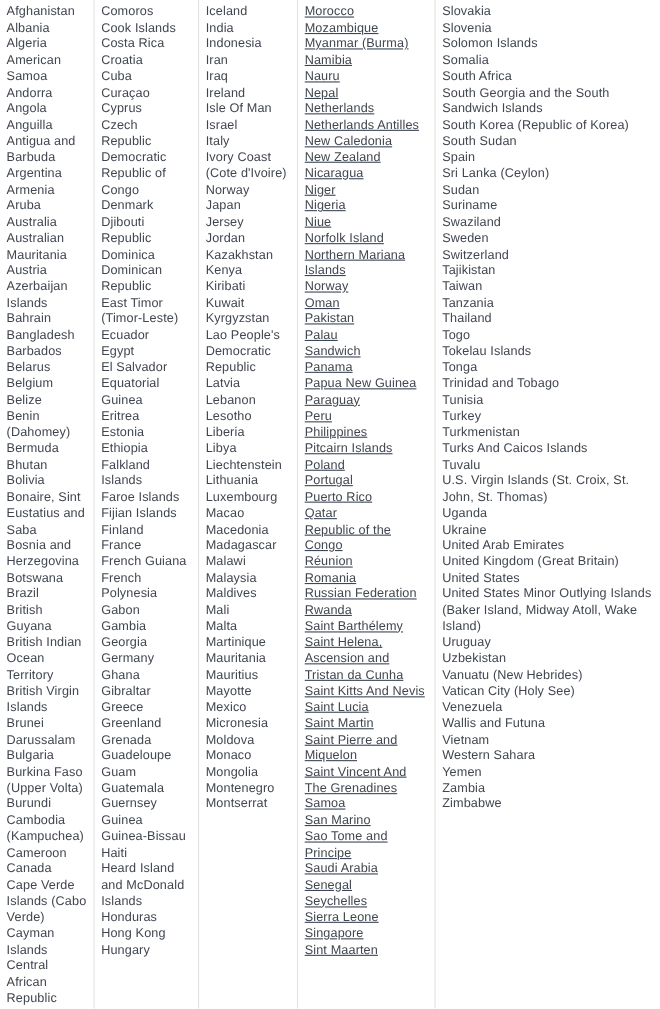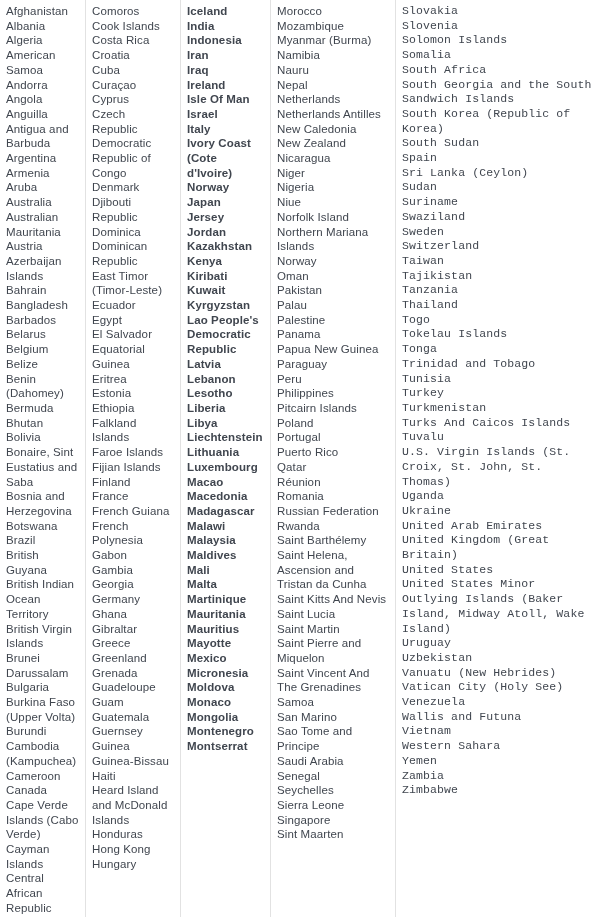--- a/index.html
+++ b/index.html
@@ -23,26 +23,25 @@
     justify-content: center;
   }
   .country-column {
     box-sizing: border-box;
     padding: 4px 6px 4px 6px;
     border-right: 1px solid #e2e2e2;
     overflow: hidden;
   }
   .country-column:last-child {
     border-right: none;
-    font-family: Liberation Mono, monospace;
   }
   .col-1 { width: 86px; }
   .col-2 { width: 95px; }
-  .col-3 { width: 90px; font-weight: bold; }
-  .col-4 { width: 125px; }
+  .col-3 { width: 90px; }
+  .col-4 { width: 125px; text-decoration: underline; }
   .col-5 { width: 204px; }
 
   .country-item {
     font-size: 11.5px;
     line-height: 14.7px;
     color: #40464f;
     letter-spacing: 0.01em;
     word-wrap: break-word;
     overflow-wrap: break-word;
     white-space: normal;
@@ -211,31 +210,32 @@
       <div class="country-item">Nicaragua</div>
       <div class="country-item">Niger</div>
       <div class="country-item">Nigeria</div>
       <div class="country-item">Niue</div>
       <div class="country-item">Norfolk Island</div>
       <div class="country-item">Northern Mariana Islands</div>
       <div class="country-item">Norway</div>
       <div class="country-item">Oman</div>
       <div class="country-item">Pakistan</div>
       <div class="country-item">Palau</div>
-      <div class="country-item">Palestine</div>
+      <div class="country-item">Sandwich</div>
       <div class="country-item">Panama</div>
       <div class="country-item">Papua New Guinea</div>
       <div class="country-item">Paraguay</div>
       <div class="country-item">Peru</div>
       <div class="country-item">Philippines</div>
       <div class="country-item">Pitcairn Islands</div>
       <div class="country-item">Poland</div>
       <div class="country-item">Portugal</div>
       <div class="country-item">Puerto Rico</div>
       <div class="country-item">Qatar</div>
+      <div class="country-item">Republic of the Congo</div>
       <div class="country-item">Réunion</div>
       <div class="country-item">Romania</div>
       <div class="country-item">Russian Federation</div>
       <div class="country-item">Rwanda</div>
       <div class="country-item">Saint Barthélemy</div>
       <div class="country-item">Saint Helena, Ascension and Tristan da Cunha</div>
       <div class="country-item">Saint Kitts And Nevis</div>
       <div class="country-item">Saint Lucia</div>
       <div class="country-item">Saint Martin</div>
       <div class="country-item">Saint Pierre and Miquelon</div>
@@ -259,22 +259,22 @@
       <div class="country-item">South Georgia and the South Sandwich Islands</div>
       <div class="country-item">South Korea (Republic of Korea)</div>
       <div class="country-item">South Sudan</div>
       <div class="country-item">Spain</div>
       <div class="country-item">Sri Lanka (Ceylon)</div>
       <div class="country-item">Sudan</div>
       <div class="country-item">Suriname</div>
       <div class="country-item">Swaziland</div>
       <div class="country-item">Sweden</div>
       <div class="country-item">Switzerland</div>
+      <div class="country-item">Tajikistan</div>
       <div class="country-item">Taiwan</div>
-      <div class="country-item">Tajikistan</div>
       <div class="country-item">Tanzania</div>
       <div class="country-item">Thailand</div>
       <div class="country-item">Togo</div>
       <div class="country-item">Tokelau Islands</div>
       <div class="country-item">Tonga</div>
       <div class="country-item">Trinidad and Tobago</div>
       <div class="country-item">Tunisia</div>
       <div class="country-item">Turkey</div>
       <div class="country-item">Turkmenistan</div>
       <div class="country-item">Turks And Caicos Islands</div>

